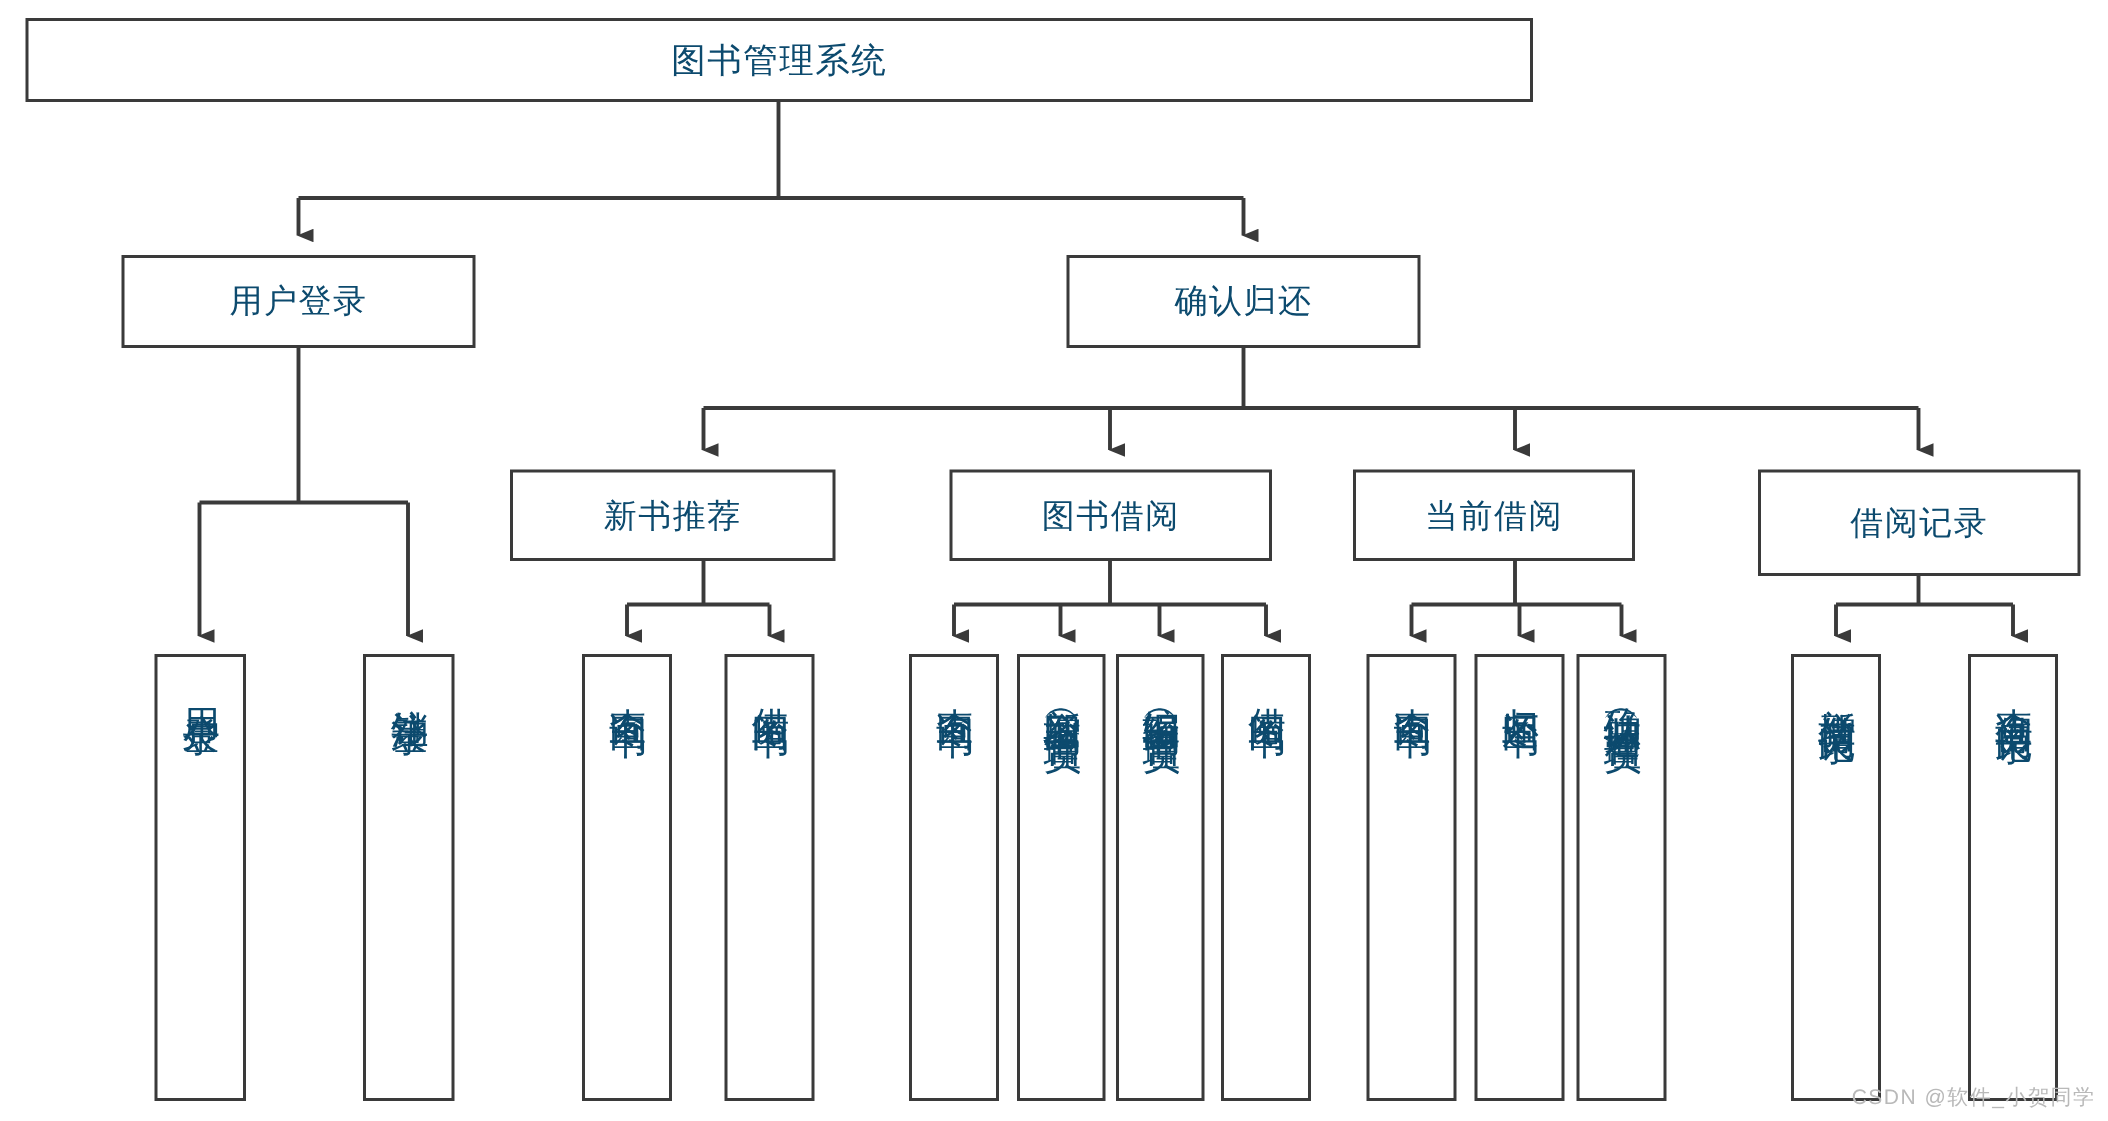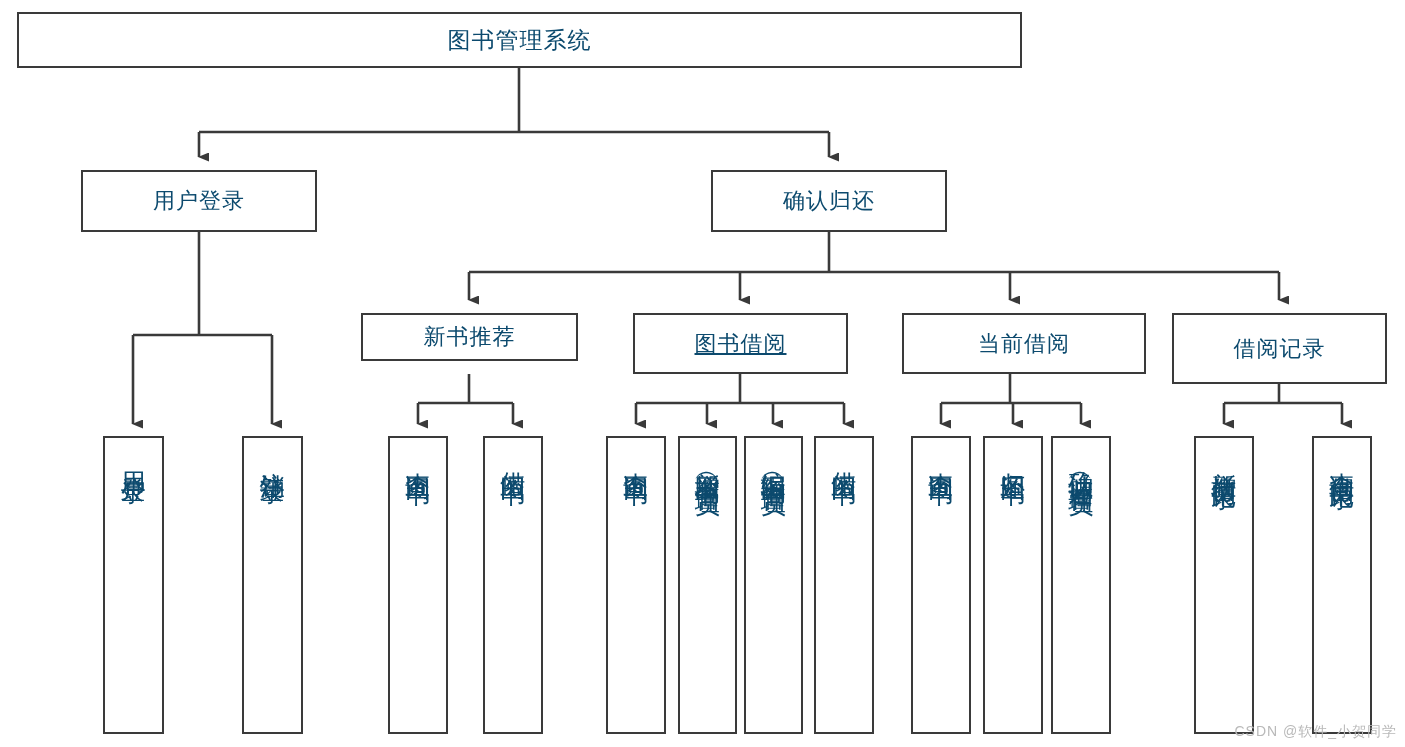--- a/index.html
+++ b/index.html
@@ -111,27 +111,27 @@
     <span class="label">图书管理系统</span>
   </div>
 
   <div class="node" style="left:81px;top:170px;width:236px;height:62px;">
     <span class="label">用户登录</span>
   </div>
   <div class="node" style="left:711px;top:170px;width:236px;height:62px;">
     <span class="label">确认归还</span>
   </div>
 
-  <div class="node" style="left:361px;top:313px;width:217px;height:48px;font-family:Liberation Serif, serif;">
+  <div class="node" style="left:340px;top:313px;width:217px;height:61px;font-family:Liberation Serif, serif;">
     <span class="label">新书推荐</span>
   </div>
-  <div class="node" style="left:633px;top:313px;width:215px;height:61px;text-decoration:underline;">
+  <div class="node" style="left:633px;top:313px;width:215px;height:61px;">
     <span class="label">图书借阅</span>
   </div>
-  <div class="node" style="left:902px;top:313px;width:244px;height:61px;">
+  <div class="node" style="left:902px;top:313px;width:188px;height:61px;">
     <span class="label">当前借阅</span>
   </div>
   <div class="node" style="left:1172px;top:313px;width:215px;height:71px;">
     <span class="label">借阅记录</span>
   </div>
 
   <div class="node leaf" style="left:103px;top:436px;width:61px;height:298px;">
     <span class="label">用户登录</span>
   </div>
   <div class="node leaf" style="left:242px;top:436px;width:61px;height:298px;">

